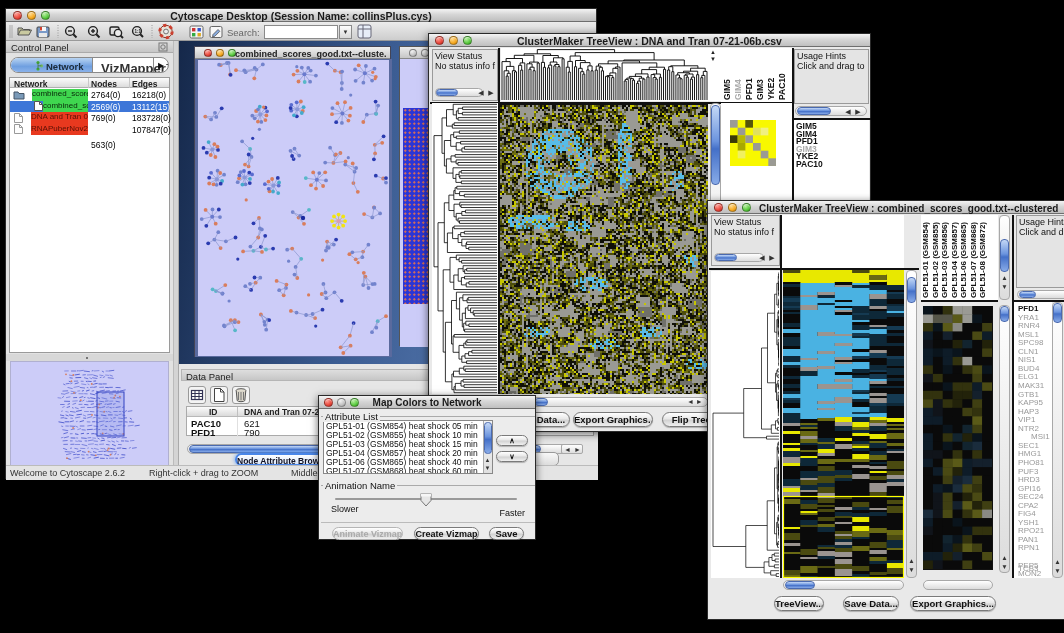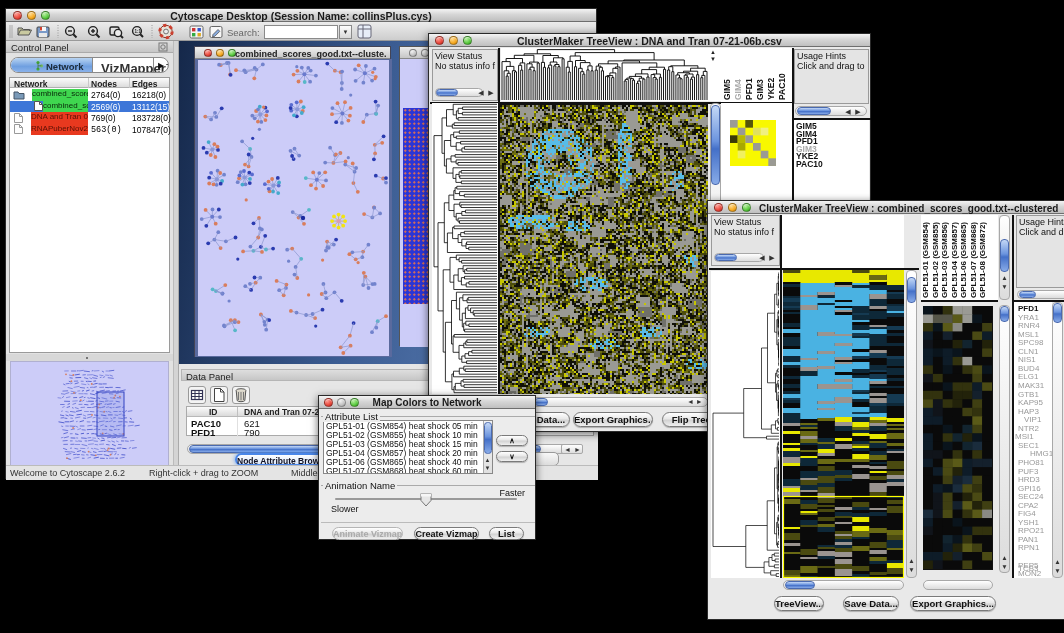--- a/index.html
+++ b/index.html
@@ -154,21 +154,21 @@
         <div class="abs" style="left:21px; top:0; width:57px; height:100%; background:#e8391f; color:#5a1005; overflow:hidden; white-space:nowrap; font-size:8px;">DNA and Tran 07</div>
         <span style="position:absolute;left:81px;top:1px;font-size:8.5px;">769(0)</span>
         <span style="position:absolute;left:122px;top:1px;font-size:8.5px;">183728(0)</span>
       </div>
       <div class="abs" style="left:0; top:45.5px; width:100%; height:11.5px; font-size:9px;">
         <svg width="11" height="10" style="position:absolute;left:3px;top:0.5px" xmlns="http://www.w3.org/2000/svg">
             <path d="M1.5 0.5 h5 l3 3 v6 h-8 z" fill="#fdfdfd" stroke="#999"></path>
             <path d="M6.5 0.5 v3 h3" fill="none" stroke="#999"></path>
           </svg>
         <div class="abs" style="left:21px; top:0; width:57px; height:100%; background:#e8391f; color:#5a1005; overflow:hidden; white-space:nowrap; font-size:8px;">RNAPuberNov2+</div>
-        <span style="position:absolute;left:81px;top:1px;font-size:8.5px;font-family:Liberation Mono, monospace;">563(0)</span>
+        <span style="position:absolute;left:81px;top:16px;font-size:8.5px;">563(0)</span>
         <span style="position:absolute;left:122px;top:1px;font-size:8.5px;">107847(0)</span>
       </div>
     </div>
 
     <div class="abs" style="left:0; top:313px; width:167px; height:7px; background:#d8d8d8;">
       <div class="abs" style="left:80px; top:2.5px; width:2px; height:2px; background:#555; border-radius:50%;"></div>
     </div>
 
     <div class="abs" style="left:4px; top:320px; width:159px; height:105px; background:#ccccf8; border:1px solid #b0b0d0;">
       <svg width="159" height="105" viewBox="0 0 159 105" xmlns="http://www.w3.org/2000/svg" style="position:absolute;left:0;top:0">
@@ -1560,25 +1560,25 @@
       <div style="position:absolute;left:4px;top:27.7px;">MSL1</div>
       <div style="position:absolute;left:4px;top:36.2px;">SPC98</div>
       <div style="position:absolute;left:4px;top:44.8px;">CLN1</div>
       <div style="position:absolute;left:4px;top:53.3px;">NIS1</div>
       <div style="position:absolute;left:4px;top:61.9px;">BUD4</div>
       <div style="position:absolute;left:4px;top:70.4px;">ELG1</div>
       <div style="position:absolute;left:4px;top:79px;">MAK31</div>
       <div style="position:absolute;left:4px;top:87.5px;">GTB1</div>
       <div style="position:absolute;left:4px;top:96.1px;">KAP95</div>
       <div style="position:absolute;left:4px;top:104.6px;">HAP3</div>
-      <div style="position:absolute;left:10px;top:113.2px;">VIP1</div>
+      <div style="position:absolute;left:4px;top:113.2px;">VIP1</div>
       <div style="position:absolute;left:4px;top:121.7px;">NTR2</div>
-      <div style="position:absolute;left:1px;top:130.2px;">MSI1</div>
+      <div style="position:absolute;left:17px;top:130.2px;">MSI1</div>
       <div style="position:absolute;left:4px;top:138.8px;">SEC1</div>
-      <div style="position:absolute;left:16px;top:147.4px;text-align:right;">HMG1</div>
+      <div style="position:absolute;left:4px;top:147.4px;text-align:right;">HMG1</div>
       <div style="position:absolute;left:4px;top:155.9px;">PHO81</div>
       <div style="position:absolute;left:4px;top:164.5px;">PUF3</div>
       <div style="position:absolute;left:4px;top:173px;">HRD3</div>
       <div style="position:absolute;left:4px;top:181.6px;">GPI16</div>
       <div style="position:absolute;left:4px;top:190.1px;">SEC24</div>
       <div style="position:absolute;left:4px;top:198.7px;">CPA2</div>
       <div style="position:absolute;left:4px;top:207.2px;">FIG4</div>
       <div style="position:absolute;left:4px;top:215.8px;">YSH1</div>
       <div style="position:absolute;left:4px;top:224.3px;">RPO21</div>
       <div style="position:absolute;left:4px;top:232.9px;">PAN1</div>
@@ -1630,19 +1630,19 @@
   <div class="aqbtn" style="left:177px; top:55px; width:32px; height:11px; font-size:7.5px; line-height:10px; border-radius:6px;">∨</div>
 
   <div style="position:absolute; left:4px; top:84px; font-size:9.5px; color:#111; background:#ececec; padding:0 2px; z-index:2;">Animation Name</div>
   <div class="abs" style="left:2px; top:89px; width:214px; height:36px; border-top:1px solid #aaa;"></div>
   <div class="abs" style="left:16px; top:102px; width:182px; height:2px; background:#999; border-radius:1px;"></div>
   <svg width="14" height="16" xmlns="http://www.w3.org/2000/svg" style="position:absolute; left:100px; top:96px;">
     <path d="M2 1.5 h10 v7 l-5 5.5 l-5 -5.5 z" fill="linear-gradient(#fff,#ccc)" fill-opacity="1" stroke="#777" style="fill:#e6e6e6"></path>
     <path d="M2 1.5 h10 v3 h-10 z" fill="#f6f6f6" stroke="none"></path>
   </svg>
   <div style="position:absolute; left:12px; top:108px; font-size:9px; color:#111;">Slower</div>
-  <div style="position:absolute; right:10px; top:92px; font-size:9px; color:#111;">Faster</div>
+  <div style="position:absolute; right:10px; top:112px; font-size:9px; color:#111;">Faster</div>
   <div class="abs" style="left:2px; top:126px; width:214px; height:1px; background:#bbb;"></div>
 
   <div class="aqbtn" style="left:13px; top:131px; width:71px; height:13px; font-size:9px; line-height:12px; color:#aaa; border-color:#b5b5b5; box-shadow:none;">Animate Vizmap</div>
   <div class="aqbtn" style="left:95px; top:131px; width:65px; height:13px; font-size:9px; line-height:12px;">Create Vizmap</div>
-  <div class="aqbtn" style="left:170px; top:131px; width:35px; height:13px; font-size:9.5px; line-height:12px;">List</div>
+  <div class="aqbtn" style="left:170px; top:131px; width:35px; height:13px; font-size:9.5px; line-height:12px;">Save</div>
 </div>
 
 </body></html>

